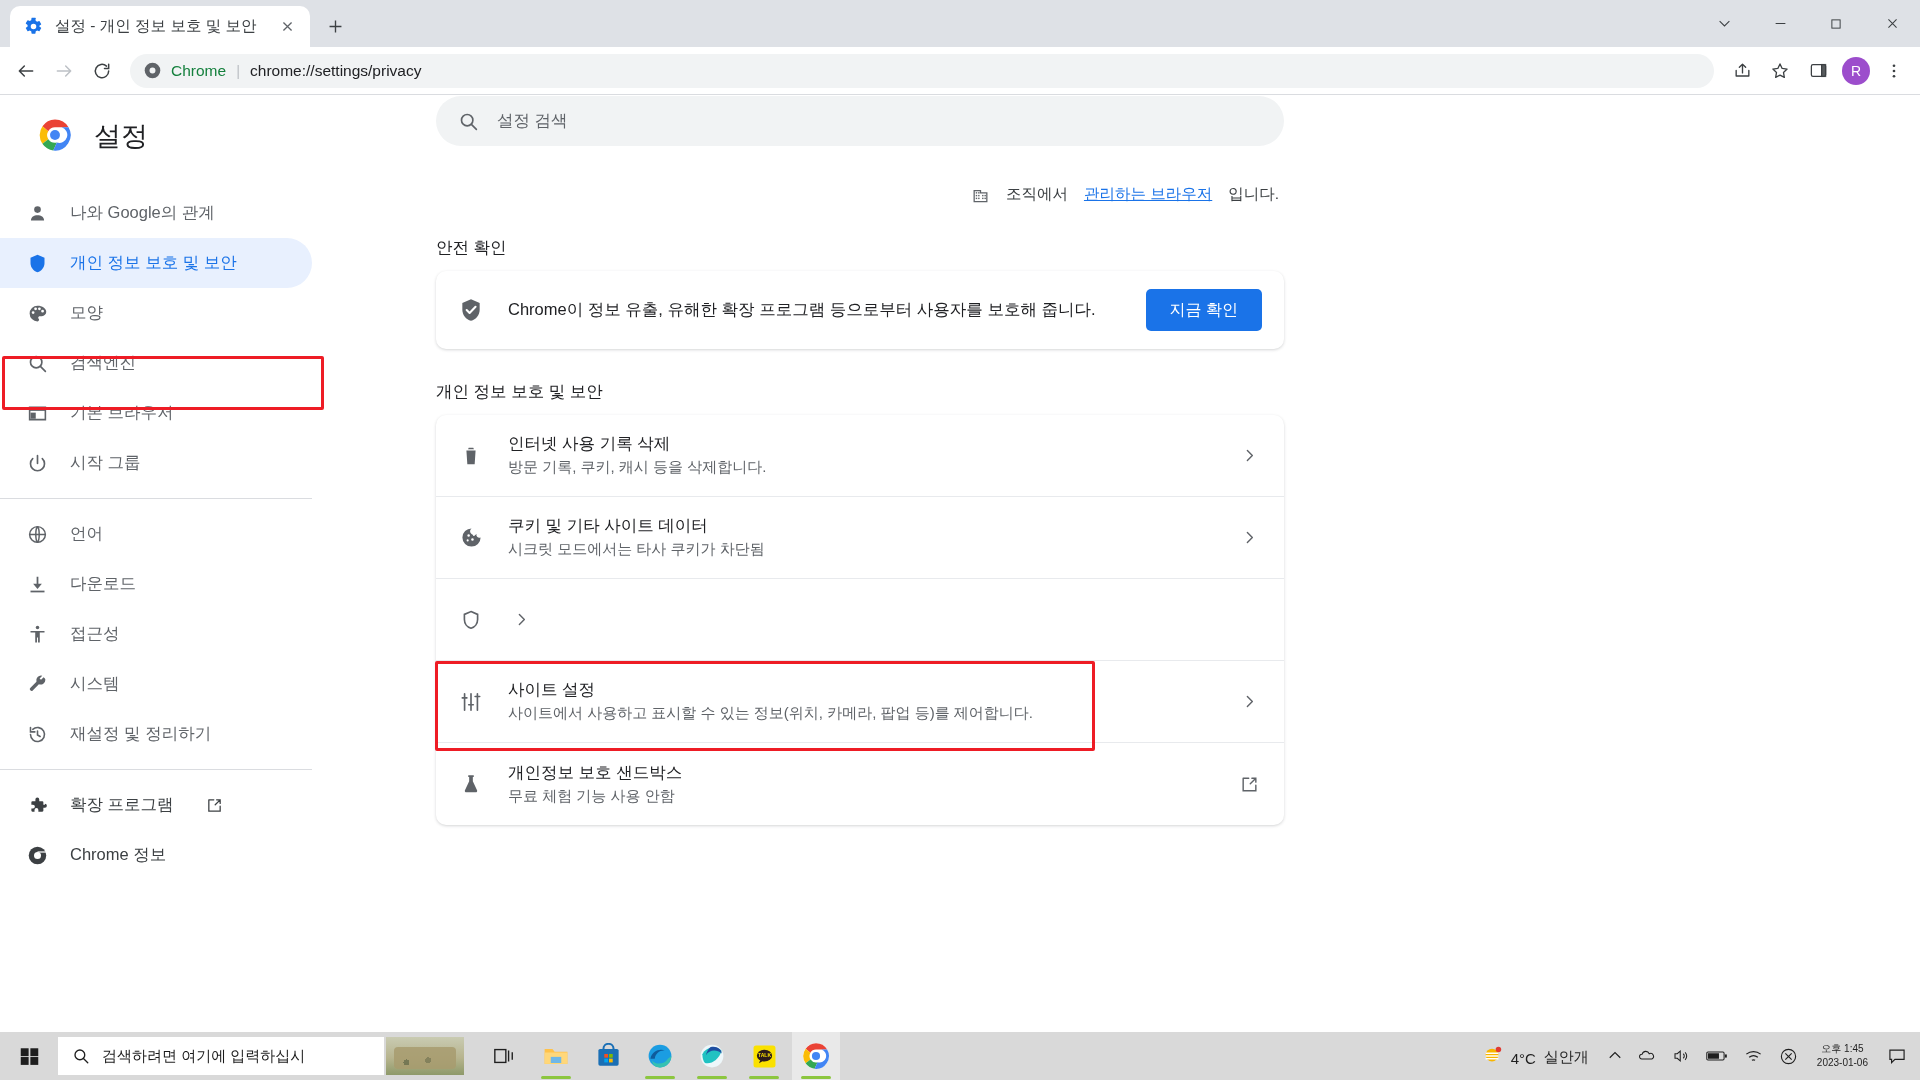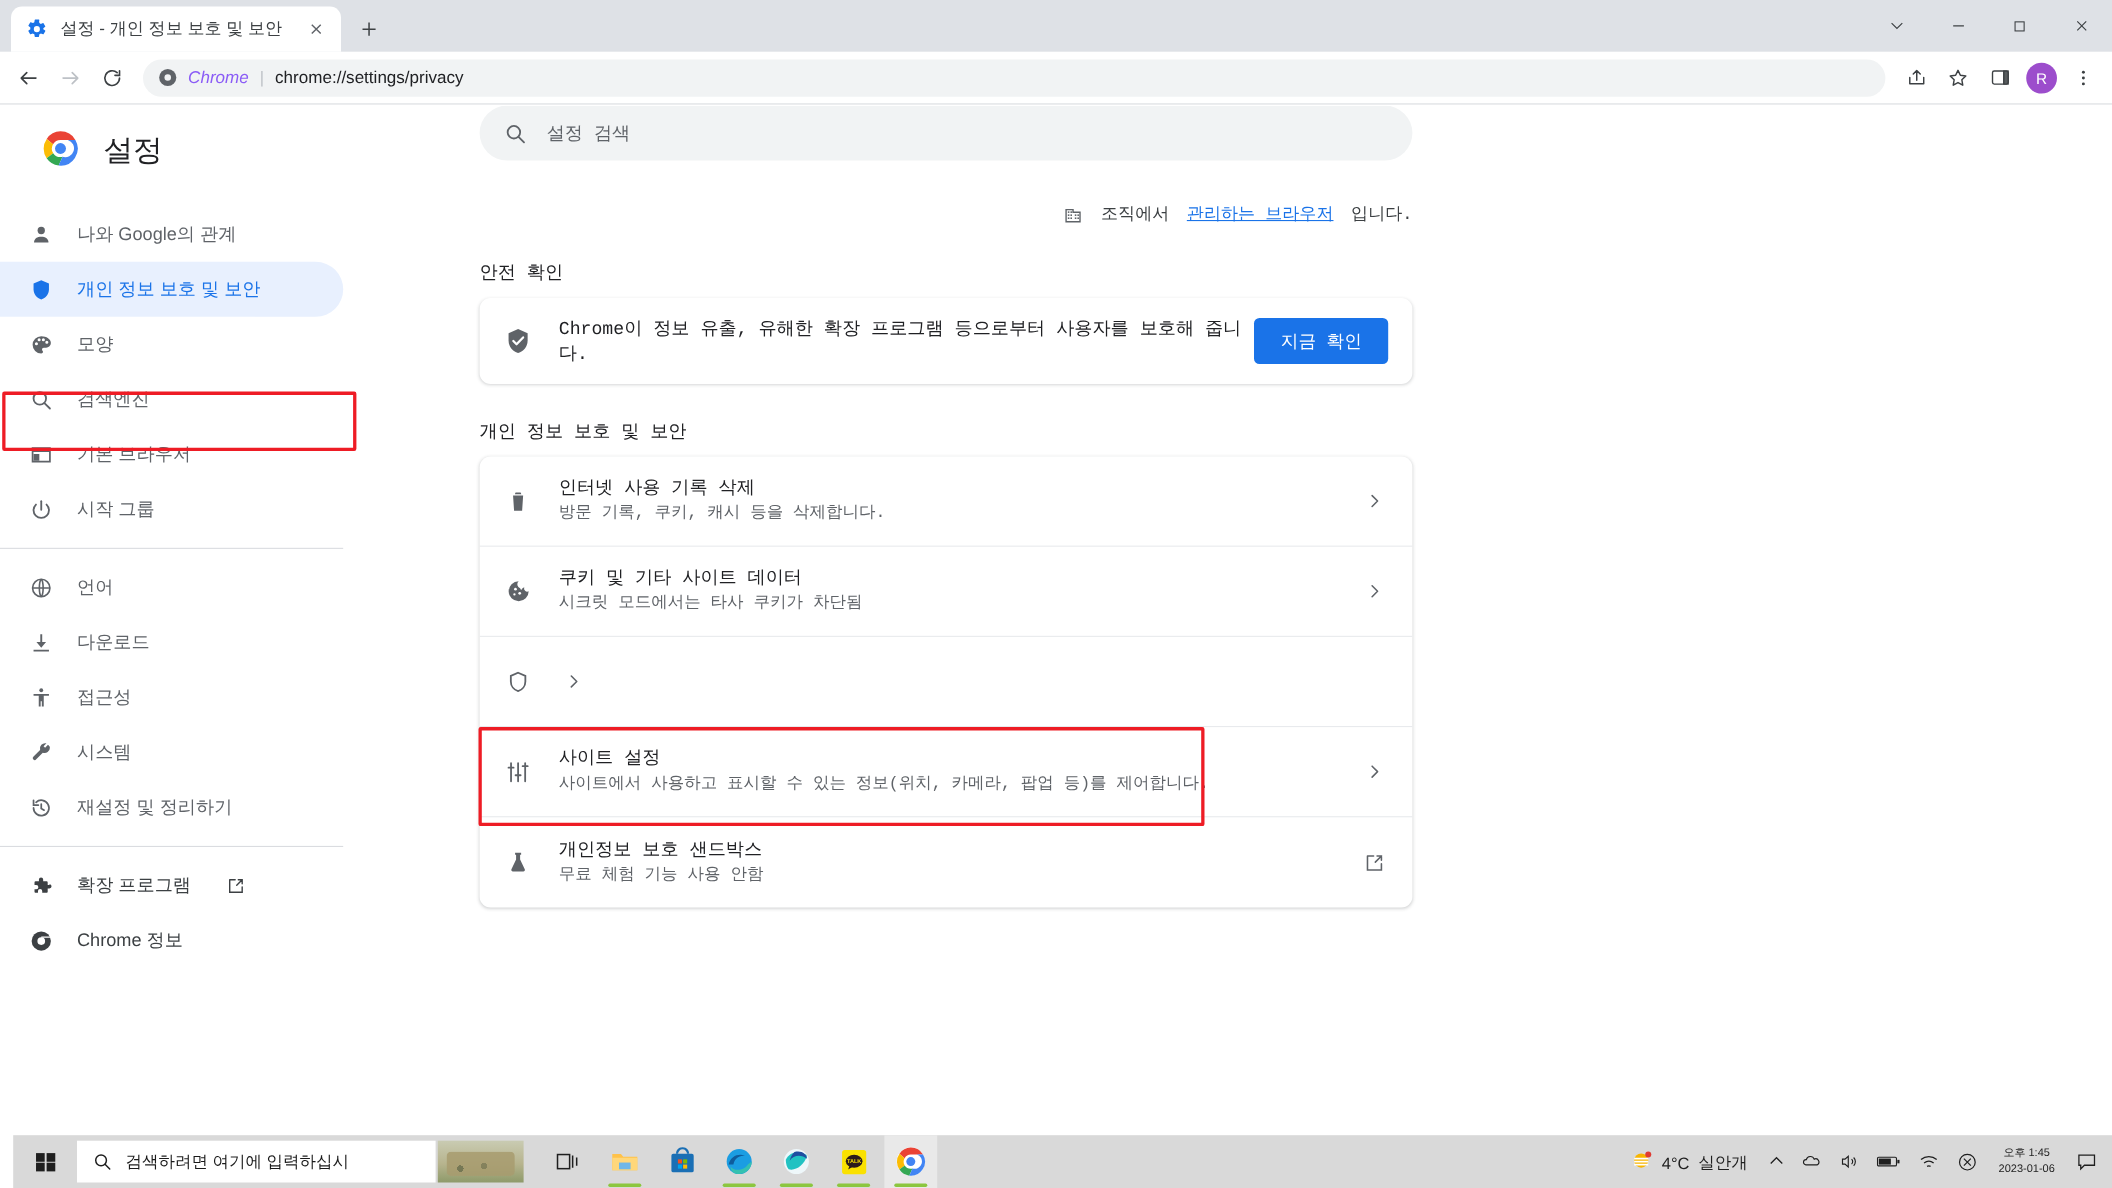--- a/index.html
+++ b/index.html
@@ -58,21 +58,21 @@
     display: flex; align-items: center; justify-content: center;
     color: #5f6368; flex: 0 0 36px;
   }
   .tb-icon.disabled { color: #bdc1c6; }
   .omnibox {
     flex: 1; height: 34px; background: #f1f3f4;
     border-radius: 17px; display: flex; align-items: center;
     padding: 0 14px; margin: 0 8px; gap: 10px; min-width: 0;
   }
   .omni-chrome-icon { width: 17px; height: 17px; flex: 0 0 17px; }
-  .omni-label { font-size: 15.5px; color: #8b5cf6; white-space: nowrap; font-style: italic; }
+  .omni-label { font-size: 15.5px; color: #15803d; white-space: nowrap; }
   .omni-sep { color: #bdc1c6; font-size: 15px; }
   .omni-url { font-size: 15.5px; color: #202124; white-space: nowrap; }
   .avatar {
     width: 28px; height: 28px; border-radius: 50%;
     background: #9c4dcc; color: #fff; font-size: 14px;
     display: flex; align-items: center; justify-content: center;
     flex: 0 0 28px; margin: 0 4px;
   }
 
   
@@ -114,21 +114,20 @@
   .hl-nav {
     position: absolute; left: 2px; top: 260px;
     width: 322px; height: 54px;
     border: 3px solid #ee1c25; border-radius: 2px;
     pointer-events: none;
   }
 
   
   .main {
     flex: 1; min-width: 0; overflow: hidden; position: relative;
-    font-family: Liberation Mono, monospace;
   }
   .search-row { display: flex; justify-content: flex-start; }
   .search-box {
     margin-left: 106px; width: 848px; height: 50px;
     background: #f1f3f4; border-radius: 25px;
     display: flex; align-items: center; gap: 18px; padding: 0 22px;
   }
   .search-ph { font-size: 16.5px; color: #5f6368; }
 
   .managed-row {
@@ -171,21 +170,21 @@
   
   .hl-row {
     position: absolute; left: -1px; top: 0;
     width: 660px; height: 90px;
     border: 3px solid #ee1c25; border-radius: 2px;
     pointer-events: none; z-index: 5;
   }
 
   
   .taskbar {
-    position: absolute; left: 12px; right: 0; bottom: 0; height: 48px;
+    position: absolute; left: 0; right: 0; bottom: 0; height: 48px;
     background: #d9d9d9; display: flex; align-items: center;
   }
   .start-btn { width: 58px; height: 48px; display:flex; align-items:center; justify-content:center; }
   .tb-search {
     width: 326px; height: 38px; background: #ffffff;
     display: flex; align-items: center; gap: 12px; padding: 0 14px;
     font-size: 15px; color: #1a1a1a;
   }
   .tb-thumb {
     width: 78px; height: 38px; margin-left: 2px;

